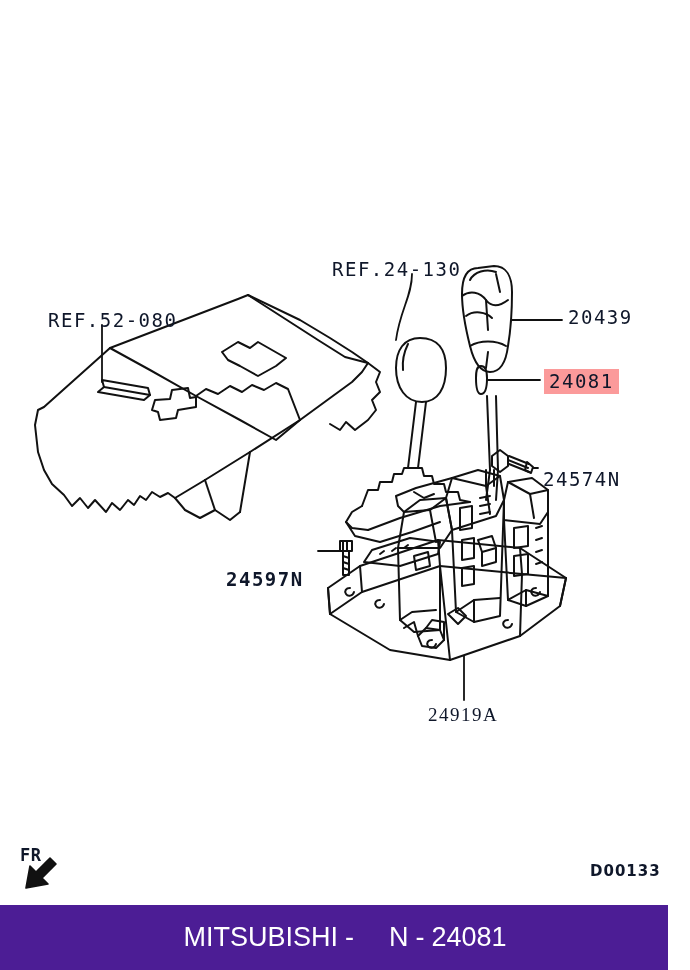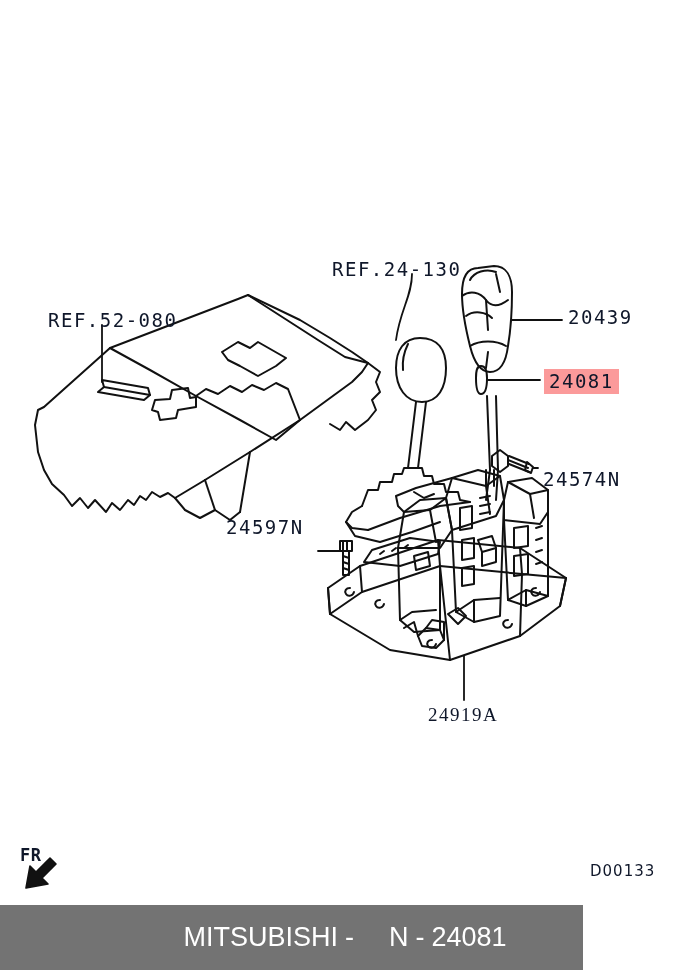--- a/index.html
+++ b/index.html
@@ -17,28 +17,28 @@
   
   .lbl{position:absolute;font-family:"DejaVu Sans Mono", monospace;
        font-size:19px;color:#0f172a;white-space:nowrap;letter-spacing:1.5px;}
   .lbl.hl{background:#fb9a9a;padding:1px 5px 2px 5px;letter-spacing:1.5px;}
 
   #lab-ref52{left:48px;top:309px;text-align:right;}
   #lab-ref24{left:332px;top:258px;}
   #lab-24048{left:568px;top:306px;}
   #lab-24081{left:544px;top:369px;}
   #lab-24574{left:543px;top:468px;}
-  #lab-24597{left:226px;top:516px;}
+  #lab-24597{left:226px;top:568px;font-weight:bold;}
   #lab-24919{left:428px;top:704px;font-family:Liberation Serif, serif;}
   #lab-code{left:590px;top:862px;font-size:15px;letter-spacing:1px;
-            font-family:"DejaVu Sans", sans-serif;font-weight:normal;}
+            font-family:"DejaVu Sans", sans-serif;font-weight:bold;}
   #lab-fr{left:20px;top:845px;font-size:17px;font-weight:bold;letter-spacing:0.5px;}
 
   
-  #footer{position:absolute;left:0;top:905px;width:583px;height:65px;background:#737373;}
+  #footer{position:absolute;left:0;top:905px;width:668px;height:65px;background:#4c1d95;}
   #footer-inner{position:absolute;left:0;top:0;width:690px;height:65px;
                 display:flex;align-items:center;justify-content:center;}
   .ft{font-family:"Liberation Sans", sans-serif;font-size:27px;color:#fff;letter-spacing:0px;}
   #ft-gap{display:inline-block;width:28px;}
 </style>
 </head>
 <body>
 
 <div id="sheet">
 

